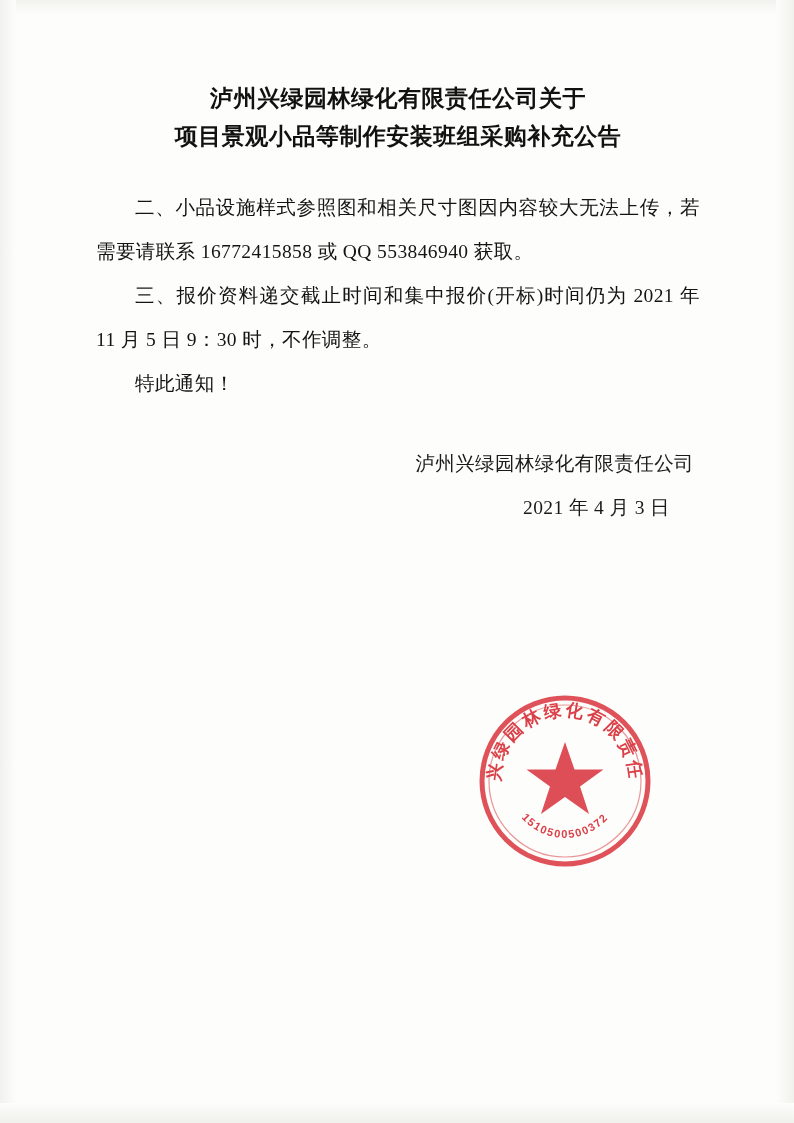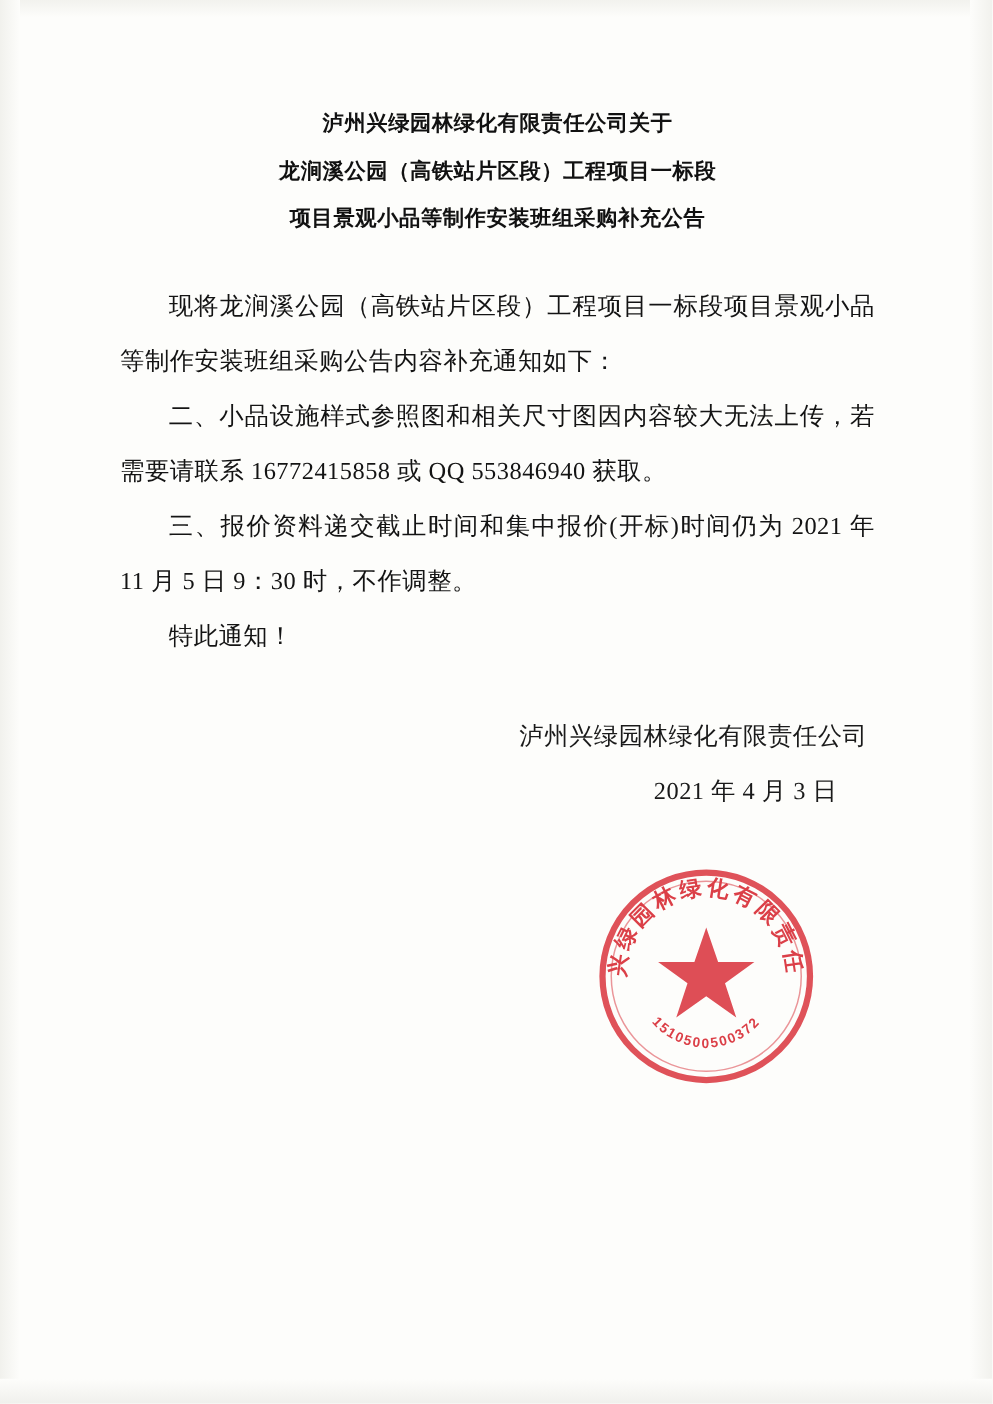--- a/index.html
+++ b/index.html
@@ -49,21 +49,21 @@
   .content {
     position: absolute;
     left: 96px;
     top: 80px;
     width: 604px;
   }
 
   .doc-title {
     text-align: center;
     font-weight: bold;
-    font-size: 17px;
+    font-size: 23px;
     line-height: 38px;
     letter-spacing: 0.5px;
     color: #111;
     margin: 0;
   }
   .doc-title .line {
     display: block;
     white-space: nowrap;
   }
   .title-line-1 { padding-left: 0px; }
@@ -116,26 +116,24 @@
 <div class="page">
   <div class="scan-edge-top"></div>
   <div class="scan-edge-left"></div>
   <div class="scan-edge-right"></div>
   <div class="scan-edge-bottom"></div>
 
   <div class="content">
 
     <h1 class="doc-title">
       <span class="line title-line-1">泸州兴绿园林绿化有限责任公司关于</span>
-      <span class="line">龙涧溪公园（高铁站片区段）工程项目一标段</span>
       <span class="line">项目景观小品等制作安装班组采购补充公告</span>
     </h1>
 
     <div class="body-text">
-      <p class="para">现将龙涧溪公园（高铁站片区段）工程项目一标段项目景观小品等制作安装班组采购公告内容补充通知如下：</p>
       <p class="para">二、小品设施样式参照图和相关尺寸图因内容较大无法上传，若需要请联系 16772415858 或 QQ 553846940 获取。</p>
       <p class="para">三、报价资料递交截止时间和集中报价(开标)时间仍为 2021 年 11 月 5 日 9：30 时，不作调整。</p>
       <p class="para">特此通知！</p>
     </div>
 
     <div class="signature-block">
       <span class="sig-line">泸州兴绿园林绿化有限责任公司</span>
       <span class="sig-line sig-date">2021 年 4 月 3 日</span>
     </div>
 

